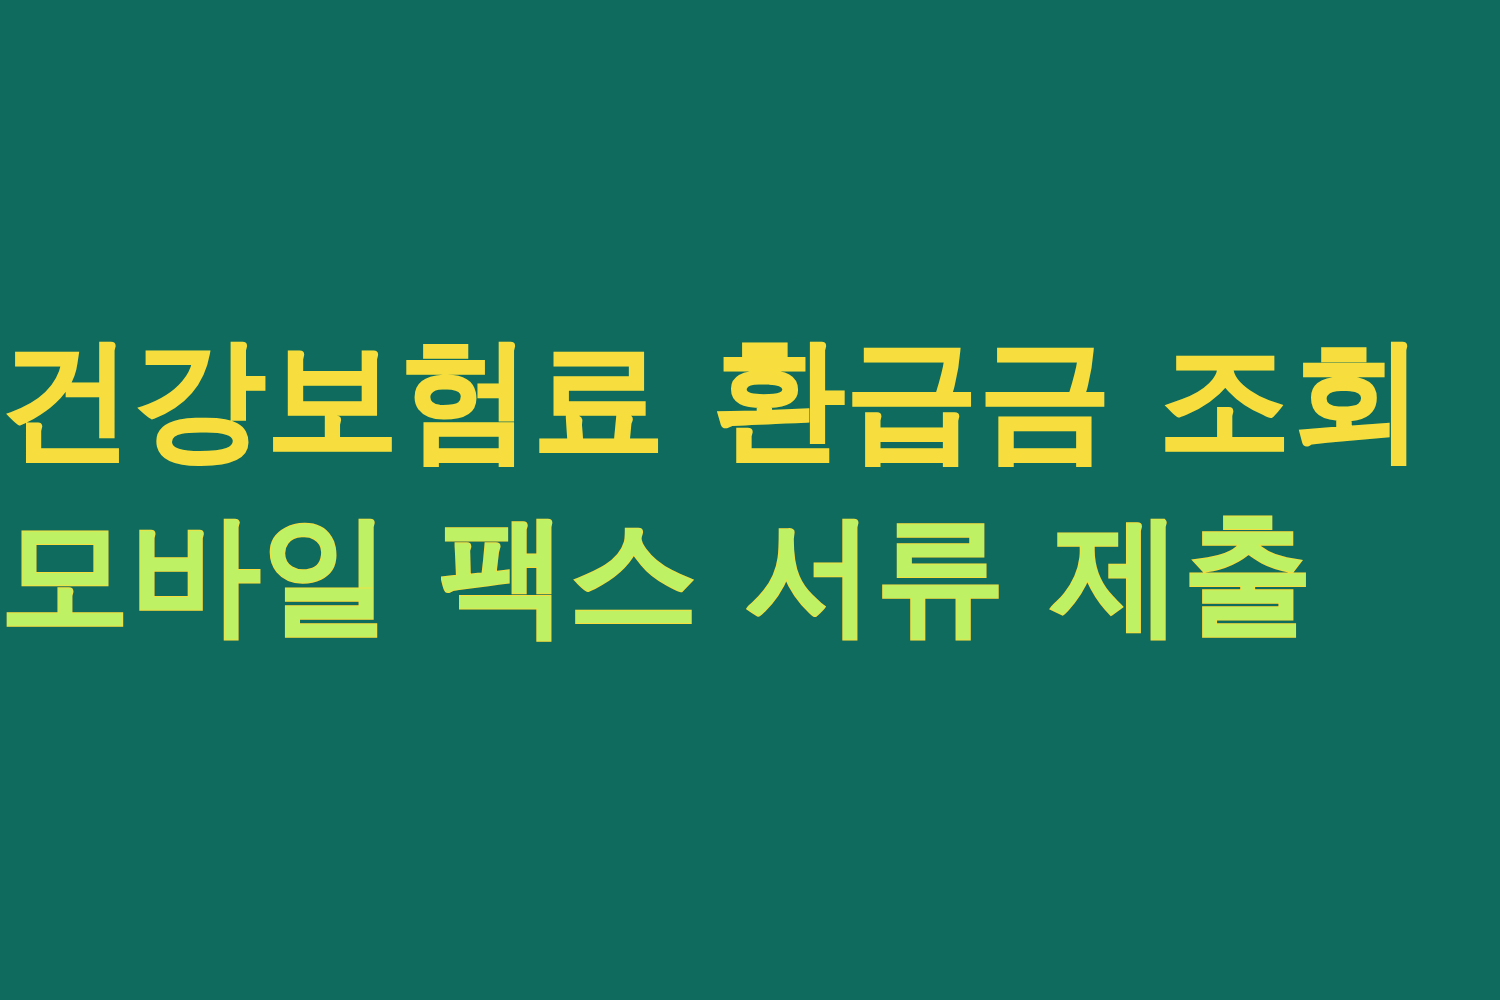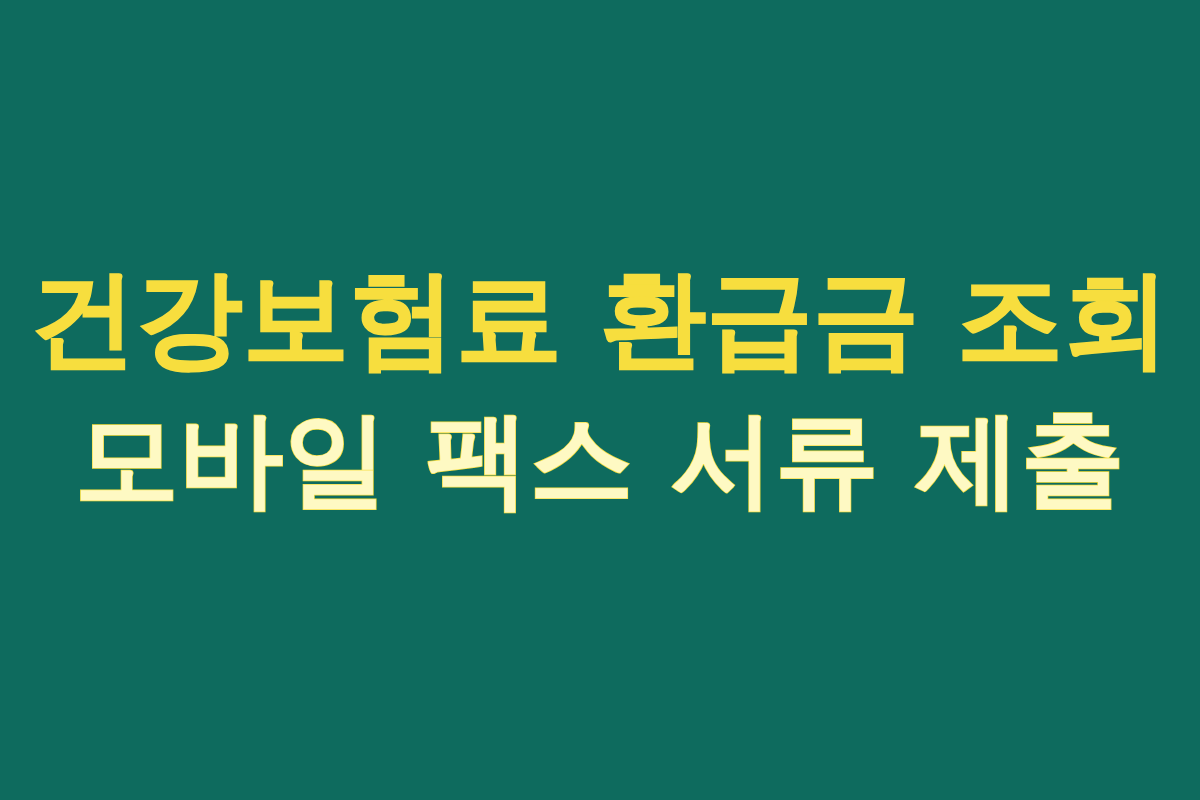--- a/index.html
+++ b/index.html
@@ -37,21 +37,21 @@
     justify-content: center;
     width: 100%;
     
     margin-top: -22px;
     user-select: none;
   }
 
   .headline-line {
     display: block;
     width: 100%;
-    text-align: center;
+    text-align: left;
     color: #f7de3e;              
     font-family: "DejaVu Sans", "Liberation Sans", sans-serif;
     font-weight: 700;
     font-size: 104px;
     line-height: 140px;
     letter-spacing: 0.5px;
     white-space: nowrap;
     
     -webkit-text-stroke: 1.5px #f7de3e;
     paint-order: stroke fill;
@@ -67,17 +67,17 @@
 </style>
 </head>
 <body>
 
 <div class="banner" style="background-color: rgb(14, 107, 94);">
 
   <div class="headline">
 
     <span class="headline-line headline-line--primary" style="color: rgb(247, 222, 62); -webkit-text-stroke: 1.5px rgb(247, 222, 62);">건강보험료 환급금 조회</span>
 
-    <span class="headline-line headline-line--secondary" style="color: #fef9c3; -webkit-text-stroke: 1.5px rgb(247, 222, 62);">모바일 팩스 서류 제출</span>
+    <span class="headline-line headline-line--secondary" style="color: #bef264; -webkit-text-stroke: 1.5px rgb(247, 222, 62);">모바일 팩스 서류 제출</span>
 
   </div>
 
 </div>
 
 </body></html>

